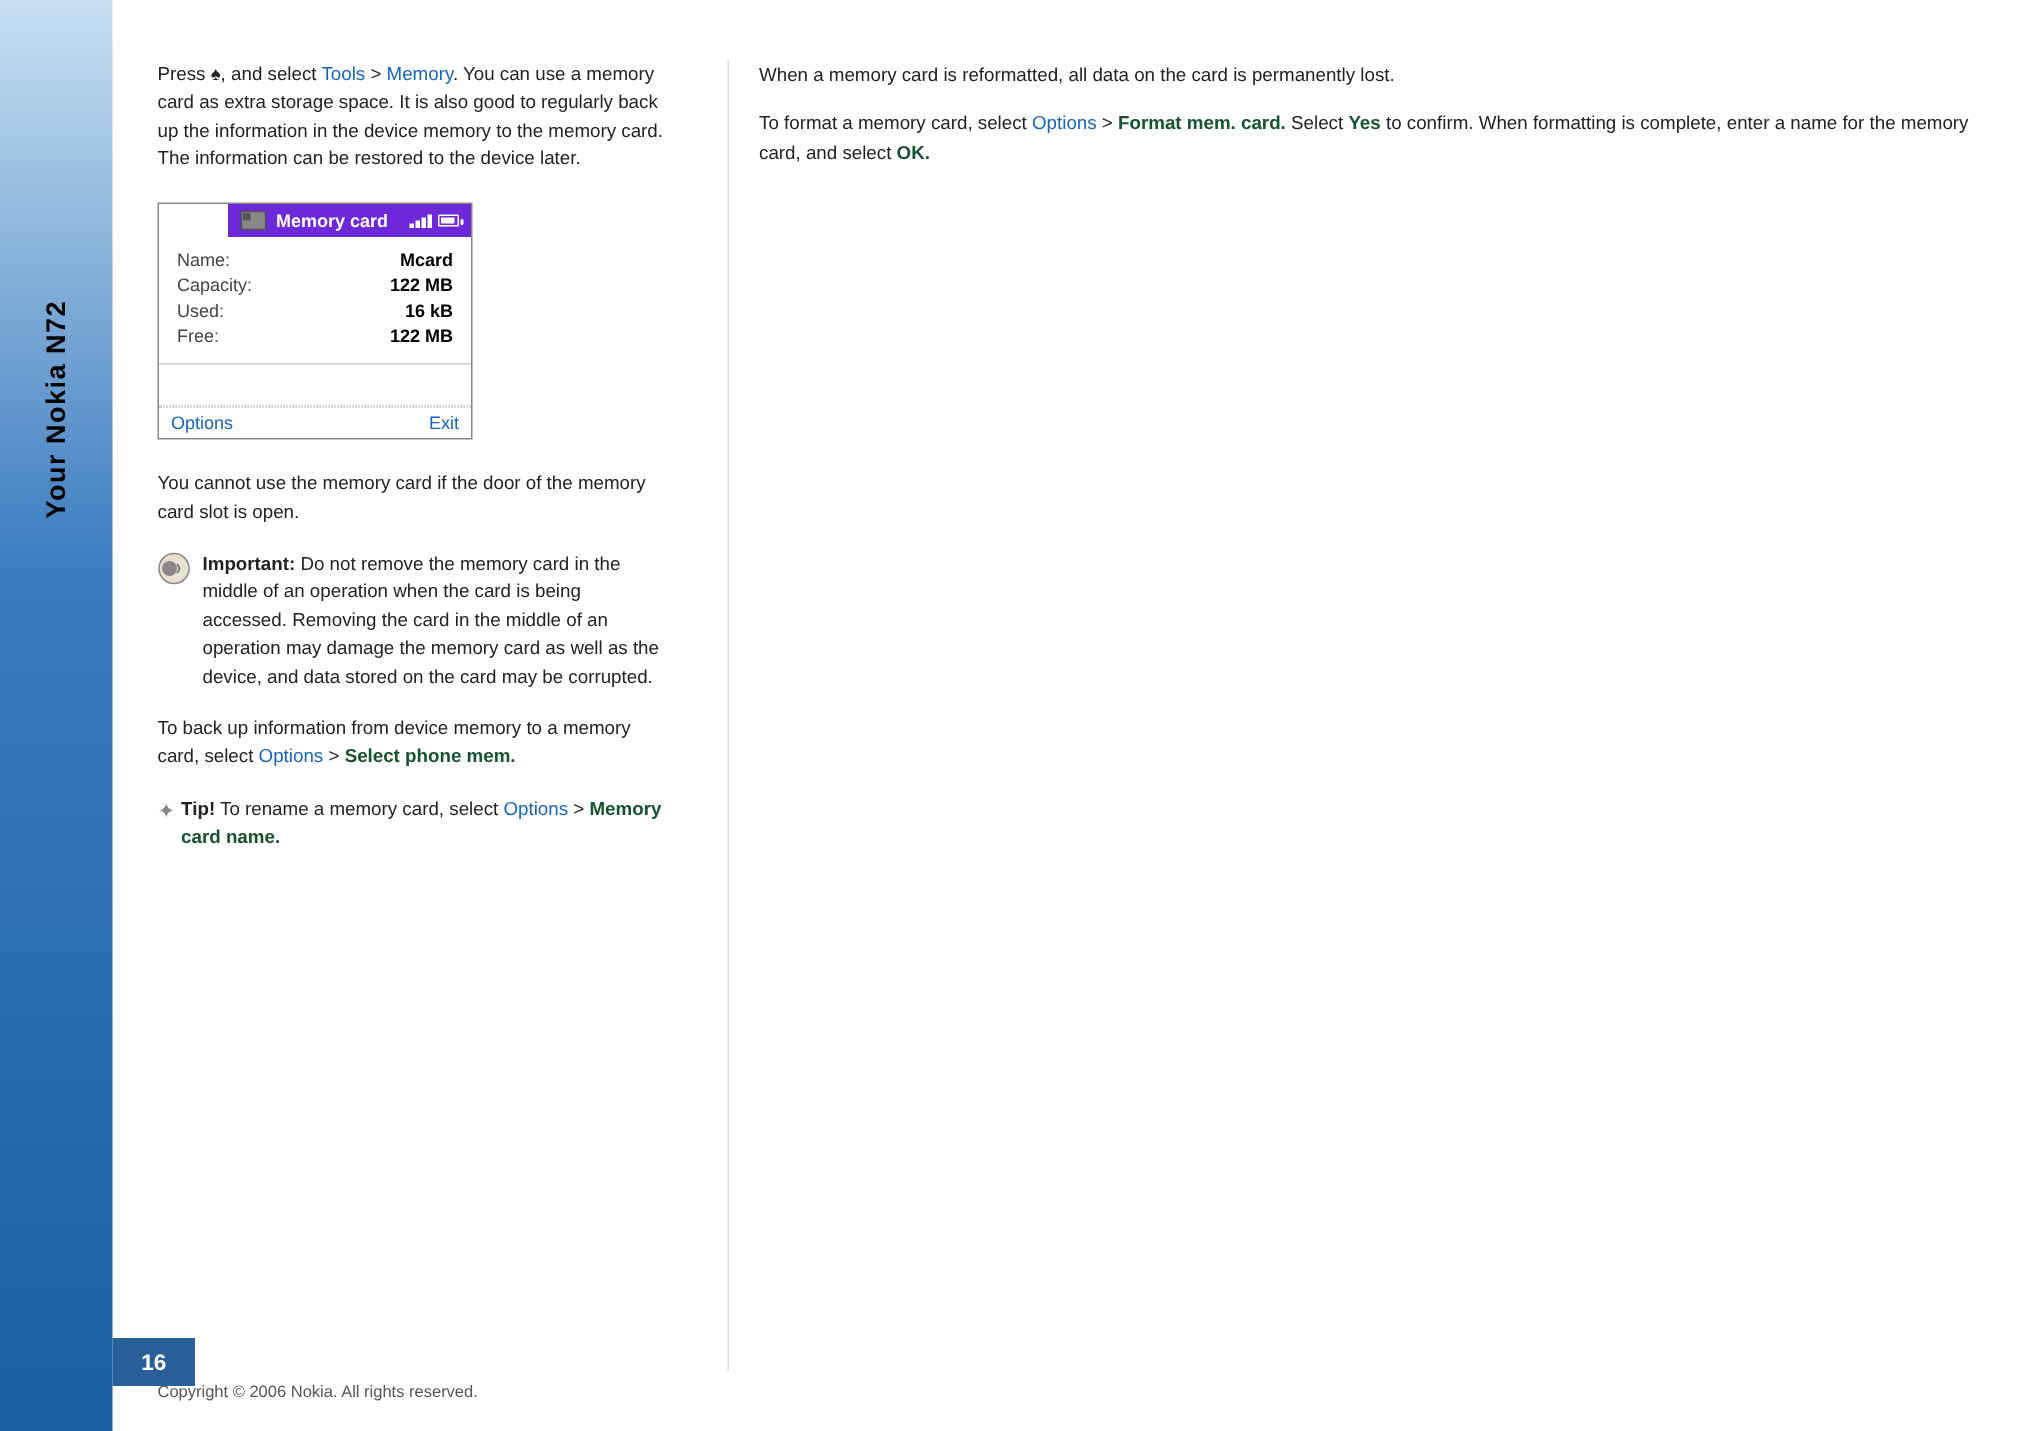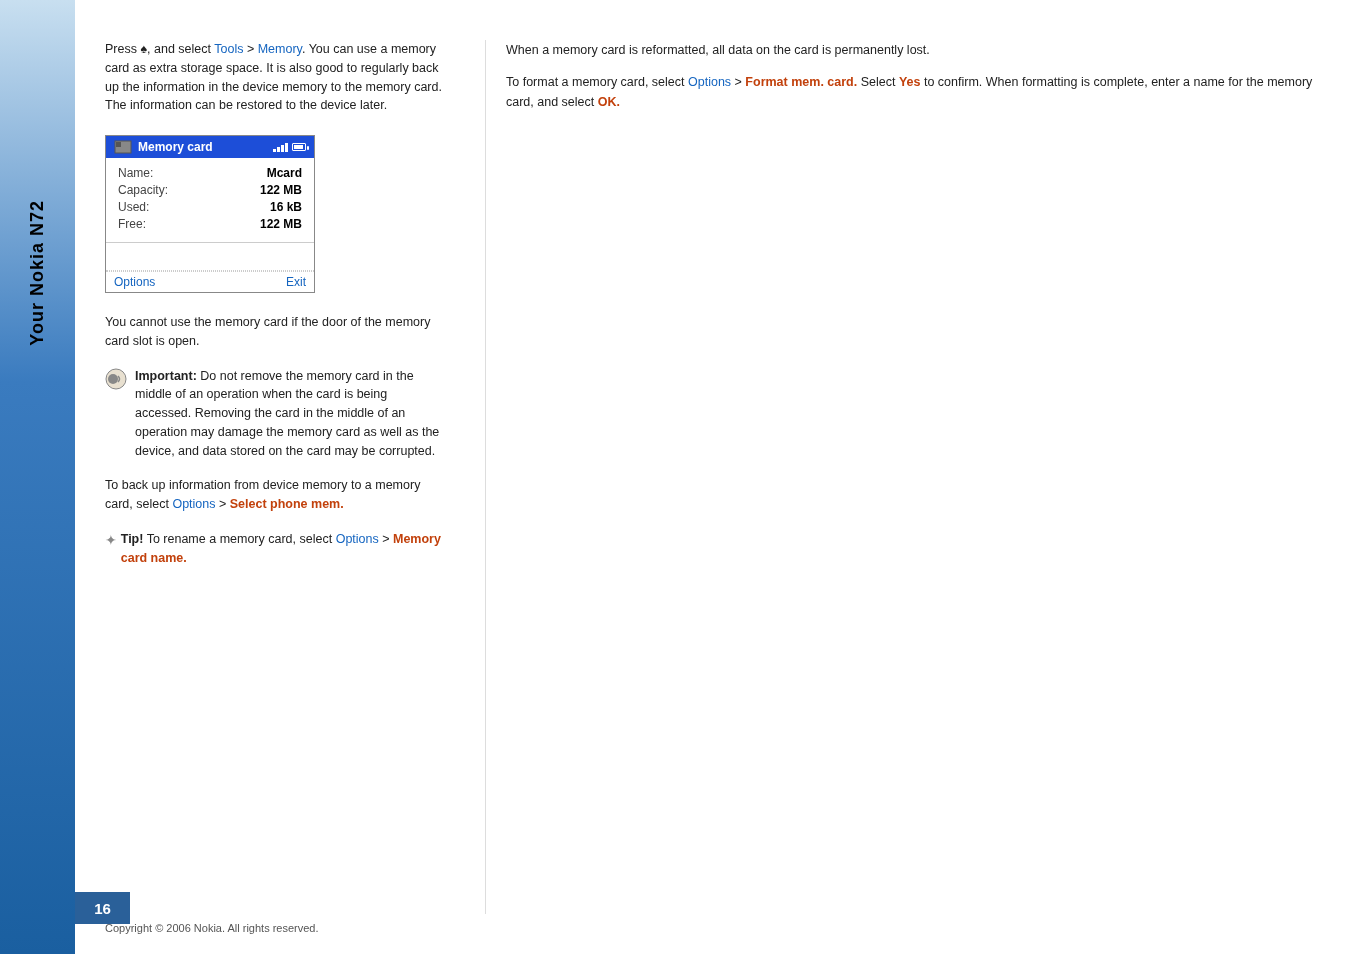--- a/index.html
+++ b/index.html
@@ -85,41 +85,42 @@
       line-height: 1.5;
       color: #222;
     }
 
     .link-blue {
       color: #1565c0;
       font-weight: normal;
     }
 
     .link-blue-bold {
-      color: #c2410c;
+      color: #14532d;
       font-weight: bold;
     }
 
     
     .phone-widget {
       border: 1.5px solid #888;
       background: #fff;
       width: 210px;
       margin: 8px 0;
     }
 
     .phone-widget-title-bar {
-      background: #1d4ed8;
+      background: #6d28d9;
       color: #fff;
       font-size: 12px;
       font-weight: bold;
       padding: 3px 8px;
       display: flex;
       align-items: center;
       justify-content: space-between;
+      margin-left: 46px;
     }
 
     .phone-widget-title-bar .title-left {
       display: flex;
       align-items: center;
       gap: 4px;
     }
 
     .phone-widget-body {
       padding: 8px 12px;

